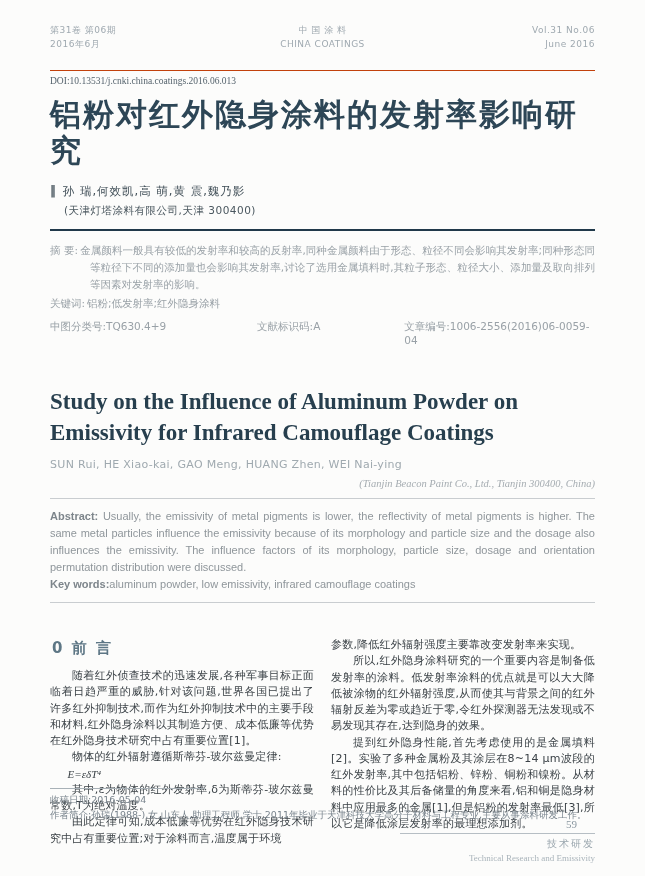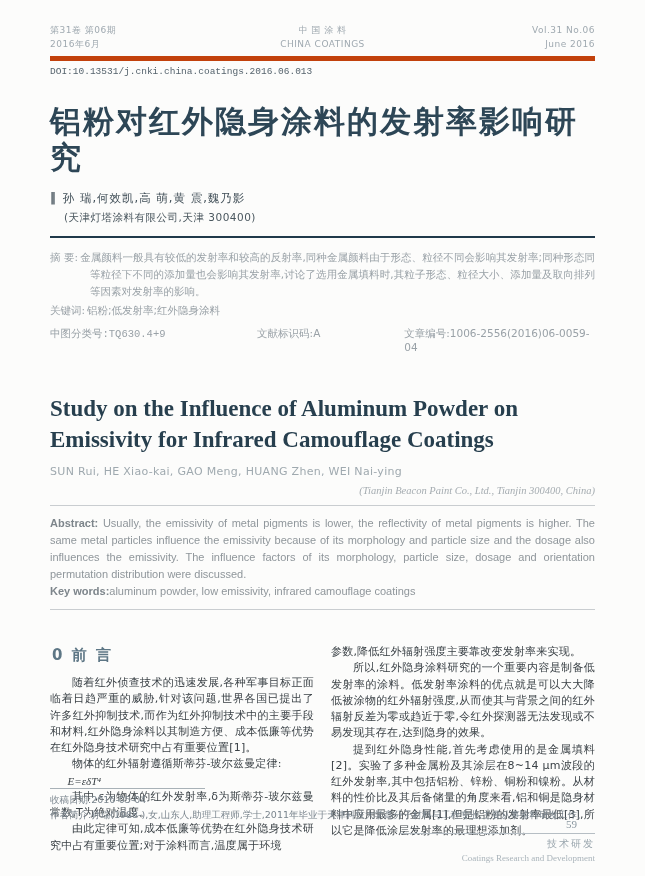--- a/index.html
+++ b/index.html
@@ -6,45 +6,45 @@
   html,body { background:#e8e8e6; }
   .page {
     position:relative; width:645px; height:876px; margin:0 auto;
     background:#fcfcfb; overflow:hidden;
     font-family:"DejaVu Sans", sans-serif; color:#3b4248;
   }
   .content { padding:24px 50px 0 50px; }
 
   
   .jheader { display:flex; justify-content:space-between; align-items:flex-end;
-    border-bottom:5px solid #c2410c; padding-bottom:5px; }
+    border-bottom:1px solid #c2410c; padding-bottom:19px; }
   .jh-col { font-size:9px; line-height:1.5; color:#9fa9b0; letter-spacing:.5px; }
   .jh-left { text-align:left; width:32%; }
   .jh-center { text-align:center; width:36%; }
   .jh-right { text-align:right; width:32%; }
   .doi { margin-top:5px; font-size:9.5px; color:#55636d;
-    font-family:Liberation Mono, monospace; }
+    font-family:Liberation Serif, serif; }
 
   
-  .title-cn { margin-top:27px; font-size:31px; font-weight:bold; color:#2d4656;
+  .title-cn { margin-top:11px; font-size:31px; font-weight:bold; color:#2d4656;
     letter-spacing:2px; line-height:1.15; }
   .authors-cn { margin-top:16px; font-size:11.5px; color:#414f58; letter-spacing:1px; }
   .author-marker { color:#414f58; margin-right:6px; font-weight:bold; }
   .affil-cn { margin-top:5px; font-size:10.5px; color:#4a575f; padding-left:14px;
     letter-spacing:.5px; }
   .rule-thick { margin-top:11px; border-top:2.5px solid #20394a; }
 
   
   .abs-cn { margin-top:11px; font-size:10.5px; line-height:1.62; color:#99a1a7;
     text-align:justify; }
   .hang { padding-left:40px; text-indent:-40px; }
   .abs-label { margin-right:2px; }
   .kwline { margin-top:2px; }
   .class-row { margin-top:8px; font-size:10.5px; color:#99a1a7; display:flex; }
-  .class-row span:nth-child(1){ width:38%;font-family:Liberation Mono, monospace; }
+  .class-row span:nth-child(1){ width:38%; }
   .class-row span:nth-child(2){ width:27%; }
   .class-row span:nth-child(3){ width:35%; }
 
   
   .title-en { margin-top:40px; font-family:"Liberation Serif", serif;
     font-size:23px; font-weight:bold; color:#273f4e; line-height:1.35; }
   .ten-line { display:block; }
   .authors-en { margin-top:10px; font-size:11px; color:#9fa9af; letter-spacing:.3px; }
   .affil-en { margin-top:7px; font-size:10.5px; color:#a5acb1; font-style:italic;
     font-family:"Liberation Serif", serif;text-align:right; }
@@ -153,15 +153,15 @@
   <div class="footnote">
     <div class="fn-rule"></div>
     <div>收稿日期:2016-05-04</div>
     <div>作者简介:孙瑞(1988-),女,山东人,助理工程师,学士,2011年毕业于天津科技大学高分子材料与工程专业,主要从事涂料研发工作。</div>
   </div>
 
   <div class="pagefooter">
     <div class="pf-num">59</div>
     <div class="pf-rule"></div>
     <div class="pf-cn">技术研发</div>
-    <div class="pf-en">Coatings Research and Development</div>
+    <div class="pf-en">Technical Research and Emissivity</div>
   </div>
 </div>
 
 </body></html>

